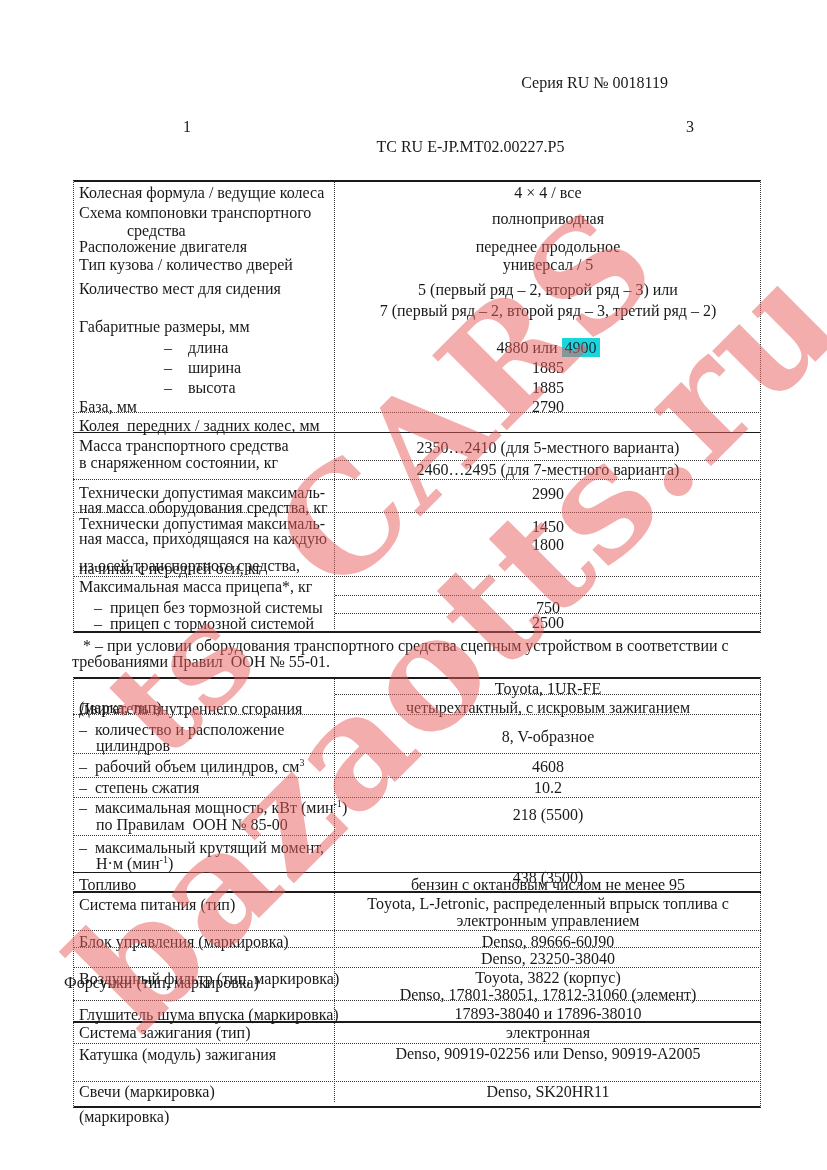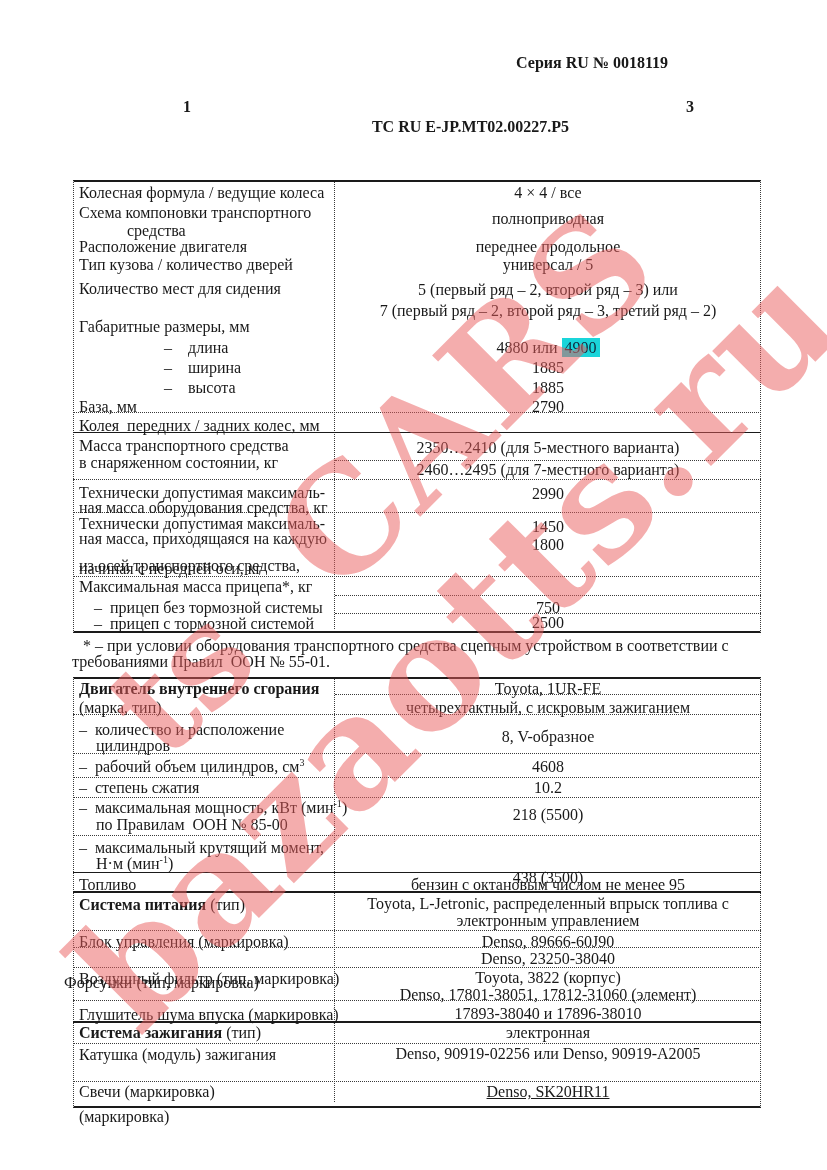--- a/index.html
+++ b/index.html
@@ -1,19 +1,19 @@
 <!DOCTYPE html>
 <html><head>
 <meta charset="utf-8">
 <style>
   html,body{margin:0;padding:0;background:#888;}
   .page{position:relative;width:827px;height:1170px;background:#ffffff;overflow:hidden;
         font-family:"Liberation Serif","DejaVu Serif",serif;color:#191919;}
   .t{position:absolute;white-space:nowrap;font-size:16px;line-height:16px;}
-  .b{font-weight:bold;}
+  .b{font-weight:normal;margin-top:20px;}
   .cen{left:0;width:827px;text-align:center;}
   .val{left:336px;width:424px;text-align:center;}
   .box{position:absolute;border-top:2px solid #1a1a1a;border-bottom:2px solid #1a1a1a;
        border-left:1px dotted #3a3a3a;border-right:1px dotted #3a3a3a;}
   .hl{position:absolute;left:73px;width:688px;height:0;border-top:1px dotted #3a3a3a;}
   .hv{position:absolute;left:335px;width:426px;height:0;border-top:1px dotted #3a3a3a;}
   .hs{position:absolute;left:73px;width:688px;height:0;border-top:2px solid #1a1a1a;}
   .hs1{position:absolute;left:73px;width:688px;height:0;border-top:1px solid #1a1a1a;}
   .vd{position:absolute;left:334px;width:0;border-left:1px dotted #3a3a3a;}
   sup{font-size:10px;line-height:8px;}
@@ -164,21 +164,21 @@
   <div class="t val" style="top:1006px;">17893-38040 и 17896-38010</div>
 
   <div class="t" style="top:1025px;left:79px;"><span class="b">Система зажигания</span><span>&nbsp;(тип)</span></div>
   <div class="t val" style="top:1025px;">электронная</div>
 
   <div class="t" style="top:1047px;left:79px;">Катушка (модуль) зажигания</div>
   <div class="t" style="top:1063px;left:79px;margin-top:46px;">(маркировка)</div>
   <div class="t val" style="top:1046px;">Denso, 90919-02256 или Denso, 90919-A2005</div>
 
   <div class="t" style="top:1084px;left:79px;">Свечи (маркировка)</div>
-  <div class="t val" style="top:1084px;text-decoration:underline;">Denso, SK20HR11</div>
+  <div class="t val" style="top:1084px;">Denso, SK20HR11</div>
 
   <div class="watermark">
     <span class="wm wm1" style="left:180px;top:680px;">ts</span>
     <span class="wm wm2" style="left:465px;top:400px;">CARS</span>
     <span class="wm wm3" style="left:455px;top:645px;">bazaotts.ru</span>
   </div>
 
 </div>
 
 </body></html>

